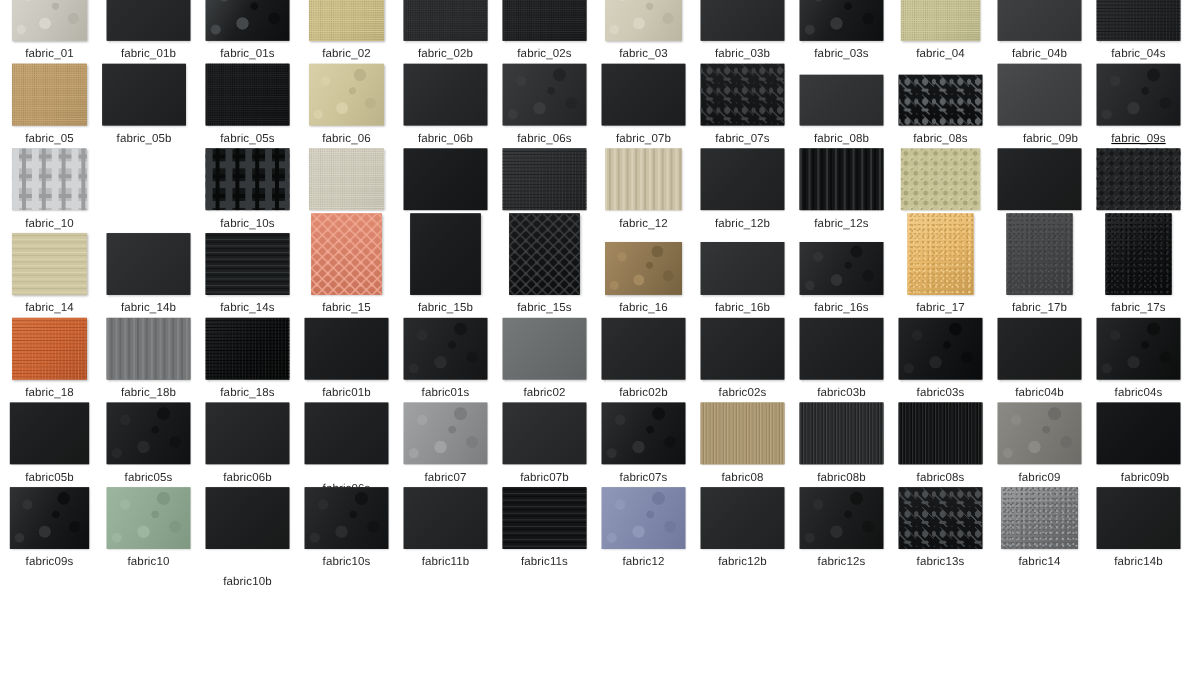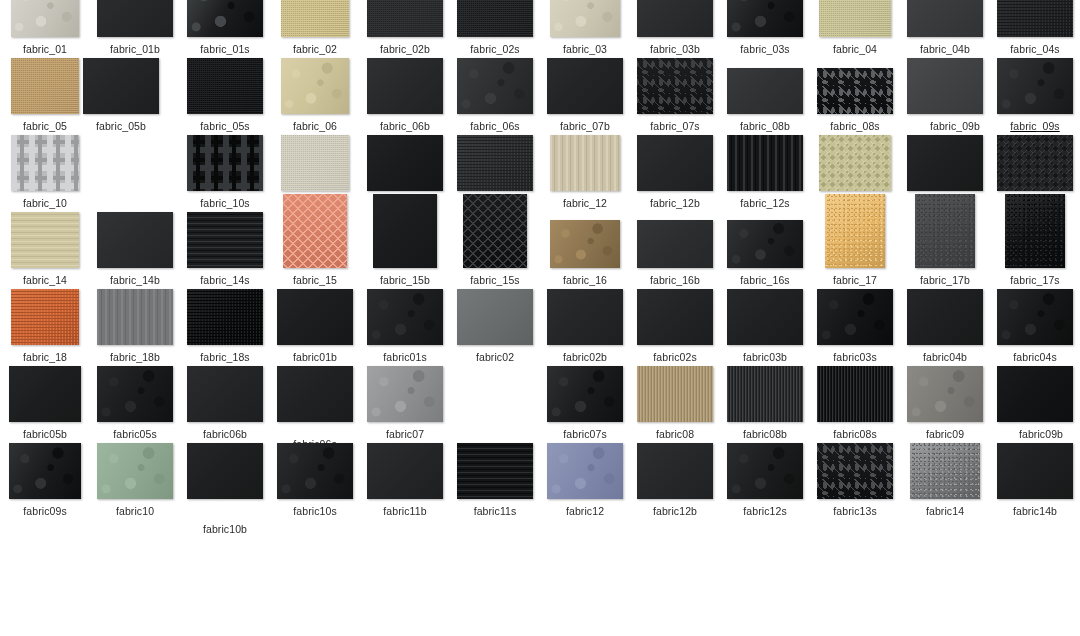--- a/index.html
+++ b/index.html
@@ -125,21 +125,21 @@
         <div class="thumb" style="width: 76px; height: 56px; background-color: rgb(35, 36, 37); background-image: repeating-linear-gradient(0deg, rgb(23, 24, 25) 0px, rgb(23, 24, 25) 1px, transparent 1px, transparent 3px), repeating-linear-gradient(90deg, rgb(47, 48, 49) 0px, rgb(47, 48, 49) 1px, transparent 1px, transparent 3px), linear-gradient(135deg, rgb(47, 48, 49) 0%, rgb(35, 36, 37) 55%, rgb(23, 24, 25) 100%); background-size: 3px 3px, 3px 3px, 100% 100%;"></div>
       </div>
       <div class="label" style="color: rgb(43, 43, 43);">fabric_04s</div>
     </div>
     <div class="cell" style="left: 0px; top: 56px;">
       <div class="thumb-wrap" style="height: 58px;">
         <div class="thumb" style="width: 68px; height: 56px; background-color: rgb(187, 154, 104); background-image: repeating-linear-gradient(0deg, rgb(199, 166, 117) 0px, rgb(199, 166, 117) 1px, transparent 1px, transparent 2px), repeating-linear-gradient(90deg, rgb(167, 138, 92) 0px, rgb(167, 138, 92) 1px, transparent 1px, transparent 2px), linear-gradient(135deg, rgb(199, 166, 117) 0%, rgb(187, 154, 104) 60%, rgb(167, 138, 92) 100%); background-size: 2px 2px, 2px 2px, 100% 100%;"></div>
       </div>
       <div class="label" style="color: rgb(43, 43, 43);">fabric_05</div>
     </div>
-    <div class="cell" style="left: 76px; top: 56px;">
+    <div class="cell" style="left: 86px; top: 56px;">
       <div class="thumb-wrap" style="height: 58px;">
         <div class="thumb" style="width: 76px; height: 56px; background-color: rgb(36, 37, 38); background-image: linear-gradient(135deg, rgb(43, 44, 45) 0%, rgb(36, 37, 38) 45%, rgb(29, 30, 31) 100%); background-size: 100% 100%;"></div>
       </div>
       <div class="label" style="color: rgb(43, 43, 43);">fabric_05b</div>
     </div>
     <div class="cell" style="left: 180px; top: 56px;">
       <div class="thumb-wrap" style="height: 58px;">
         <div class="thumb" style="width: 76px; height: 56px; background-color: rgb(21, 22, 23); background-image: repeating-linear-gradient(0deg, rgb(34, 35, 36) 0px, rgb(34, 35, 36) 1px, transparent 1px, transparent 2px), repeating-linear-gradient(90deg, rgb(12, 13, 14) 0px, rgb(12, 13, 14) 1px, transparent 1px, transparent 2px), linear-gradient(135deg, rgb(34, 35, 36) 0%, rgb(21, 22, 23) 60%, rgb(12, 13, 14) 100%); background-size: 2px 2px, 2px 2px, 100% 100%;"></div>
       </div>
       <div class="label" style="color: rgb(43, 43, 43);">fabric_05s</div>
@@ -431,20 +431,26 @@
         <div class="thumb" style="width: 76px; height: 56px; background-color: rgb(32, 33, 34); background-image: linear-gradient(135deg, rgb(39, 40, 41) 0%, rgb(32, 33, 34) 45%, rgb(26, 27, 28) 100%); background-size: 100% 100%;"></div>
       </div>
       <div class="label" style="color: rgb(43, 43, 43); margin-top: 16px;">fabric06s</div>
     </div>
     <div class="cell" style="left: 360px; top: 364px;">
       <div class="thumb-wrap" style="height: 58px;">
         <div class="thumb" style="width: 76px; height: 56px; background-color: rgb(142, 144, 146); background-image: radial-gradient(circle at 22% 28%, rgb(160, 162, 164) 0px, rgb(160, 162, 164) 6%, transparent 7%), radial-gradient(circle at 68% 18%, rgb(123, 125, 127) 0px, rgb(123, 125, 127) 8%, transparent 9%), radial-gradient(circle at 44% 72%, rgb(160, 162, 164) 0px, rgb(160, 162, 164) 9%, transparent 10%), radial-gradient(circle at 82% 64%, rgb(123, 125, 127) 0px, rgb(123, 125, 127) 7%, transparent 8%), radial-gradient(circle at 12% 82%, rgb(160, 162, 164) 0px, rgb(160, 162, 164) 5%, transparent 6%), radial-gradient(circle at 58% 44%, rgb(123, 125, 127) 0px, rgb(123, 125, 127) 6%, transparent 7%), linear-gradient(120deg, rgb(160, 162, 164) 0%, rgb(142, 144, 146) 50%, rgb(123, 125, 127) 100%); background-size: 100% 100%;"></div>
       </div>
       <div class="label" style="color: rgb(43, 43, 43);">fabric07</div>
     </div>
+    <div class="cell" style="left: 450px; top: 364px;">
+      <div class="thumb-wrap" style="height: 58px;">
+        <div class="thumb" style="width: 76px; height: 56px; background-color: rgb(42, 43, 44); background-image: linear-gradient(135deg, rgb(49, 50, 51) 0%, rgb(42, 43, 44) 45%, rgb(35, 36, 37) 100%); background-size: 100% 100%;"></div>
+      </div>
+      <div class="label" style="color: rgb(43, 43, 43);">fabric07b</div>
+    </div>
     <div class="cell" style="left: 540px; top: 364px;">
       <div class="thumb-wrap" style="height: 58px;">
         <div class="thumb" style="width: 76px; height: 56px; background-color: rgb(27, 28, 29); background-image: radial-gradient(circle at 22% 28%, rgb(45, 47, 48) 0px, rgb(45, 47, 48) 6%, transparent 7%), radial-gradient(circle at 68% 18%, rgb(15, 16, 17) 0px, rgb(15, 16, 17) 8%, transparent 9%), radial-gradient(circle at 44% 72%, rgb(45, 47, 48) 0px, rgb(45, 47, 48) 9%, transparent 10%), radial-gradient(circle at 82% 64%, rgb(15, 16, 17) 0px, rgb(15, 16, 17) 7%, transparent 8%), radial-gradient(circle at 12% 82%, rgb(45, 47, 48) 0px, rgb(45, 47, 48) 5%, transparent 6%), radial-gradient(circle at 58% 44%, rgb(15, 16, 17) 0px, rgb(15, 16, 17) 6%, transparent 7%), linear-gradient(120deg, rgb(45, 47, 48) 0%, rgb(27, 28, 29) 50%, rgb(15, 16, 17) 100%); background-size: 100% 100%;"></div>
       </div>
       <div class="label" style="color: rgb(43, 43, 43);">fabric07s</div>
     </div>
     <div class="cell" style="left: 630px; top: 364px;">
       <div class="thumb-wrap" style="height: 58px;">
         <div class="thumb" style="width: 76px; height: 56px; background-color: rgb(171, 151, 113); background-image: repeating-linear-gradient(90deg, rgb(187, 168, 130) 0px, rgb(187, 168, 130) 1px, rgb(171, 151, 113) 1px, rgb(171, 151, 113) 2px, rgb(150, 132, 99) 2px, rgb(150, 132, 99) 3px), linear-gradient(170deg, rgb(187, 168, 130) 0%, rgb(150, 132, 99) 100%); background-size: 3px 100%, 100% 100%;"></div>
       </div>

